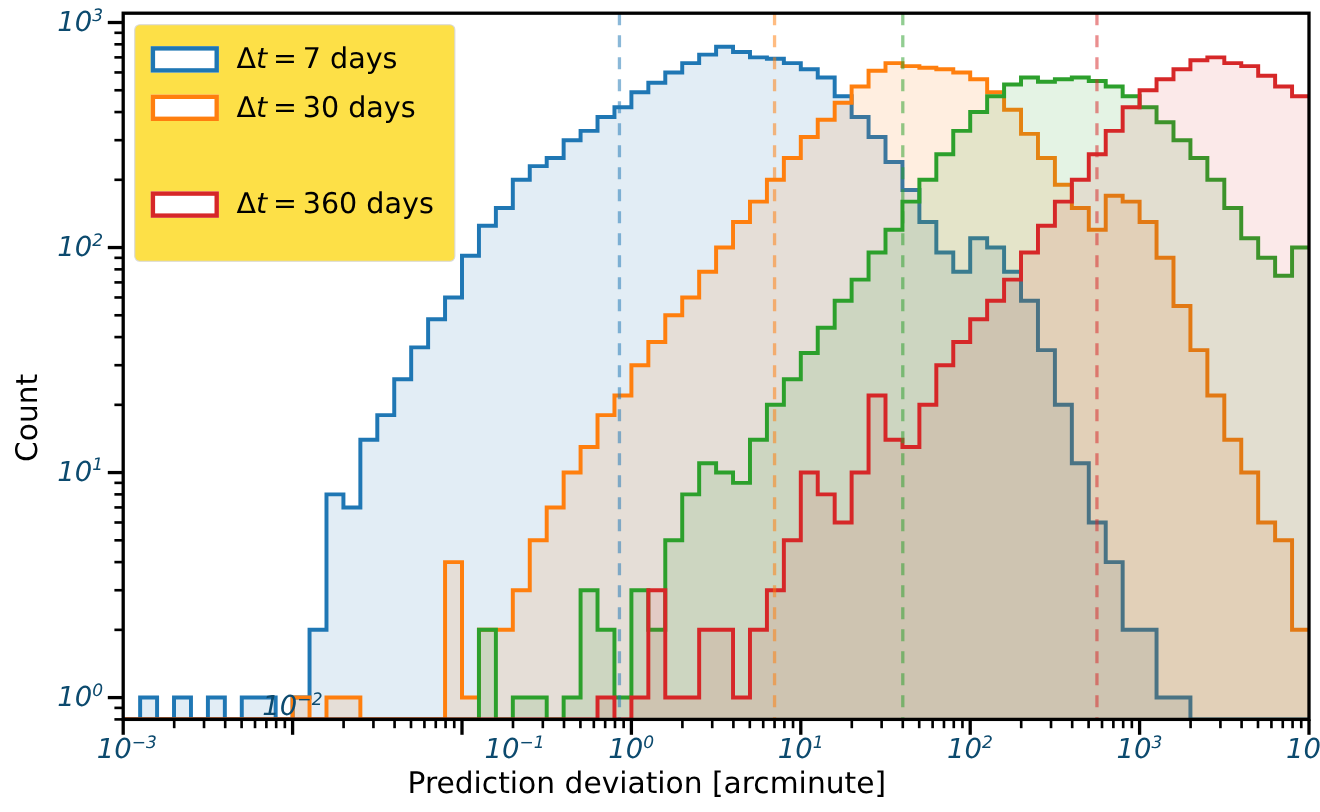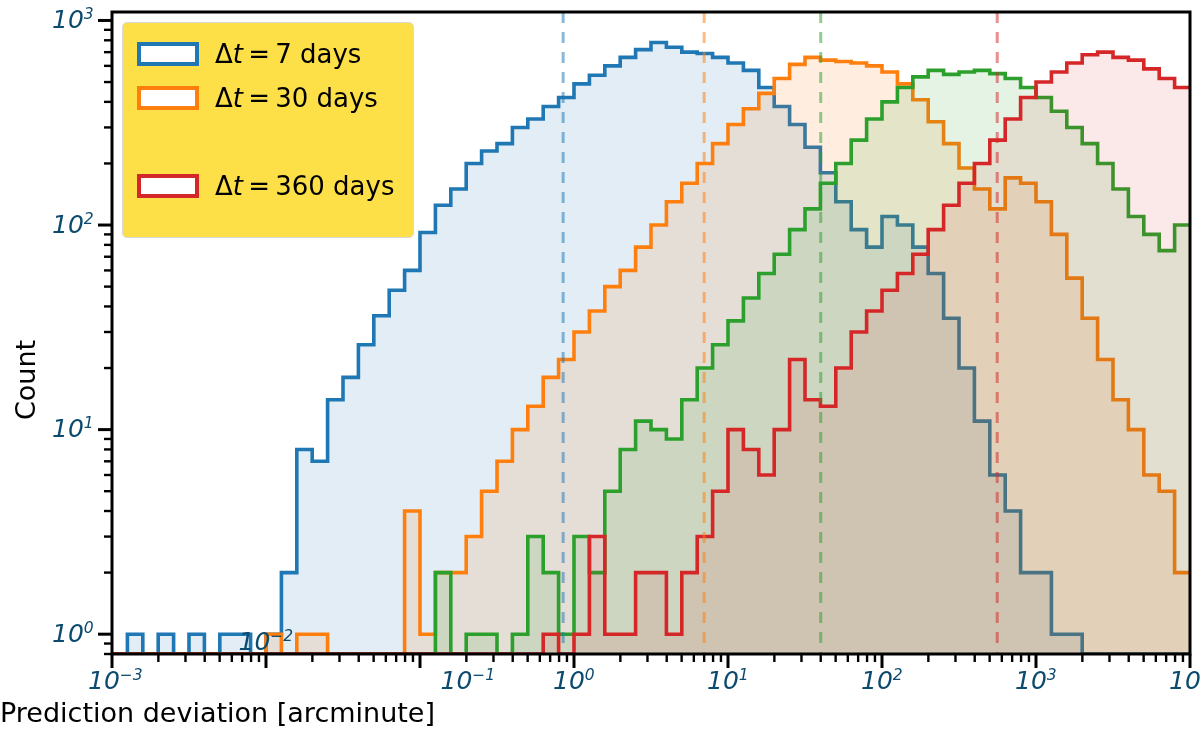--- a/index.html
+++ b/index.html
@@ -28,20 +28,21 @@
     position: absolute;
     color: #000000;
     font-size: 27px;
     letter-spacing: 0px;
     white-space: nowrap;
   }
   #xlabel {
     left: 0;
     width: 1176px;
     top: 697px;
+    text-align: center;
   }
   #ylabel {
     transform-origin: 0 0;
     transform: rotate(-90deg);
     left: 10px;
     top: 420px;
   }
   .tick-text {
     position: absolute;
     color: #0c4a6e;

